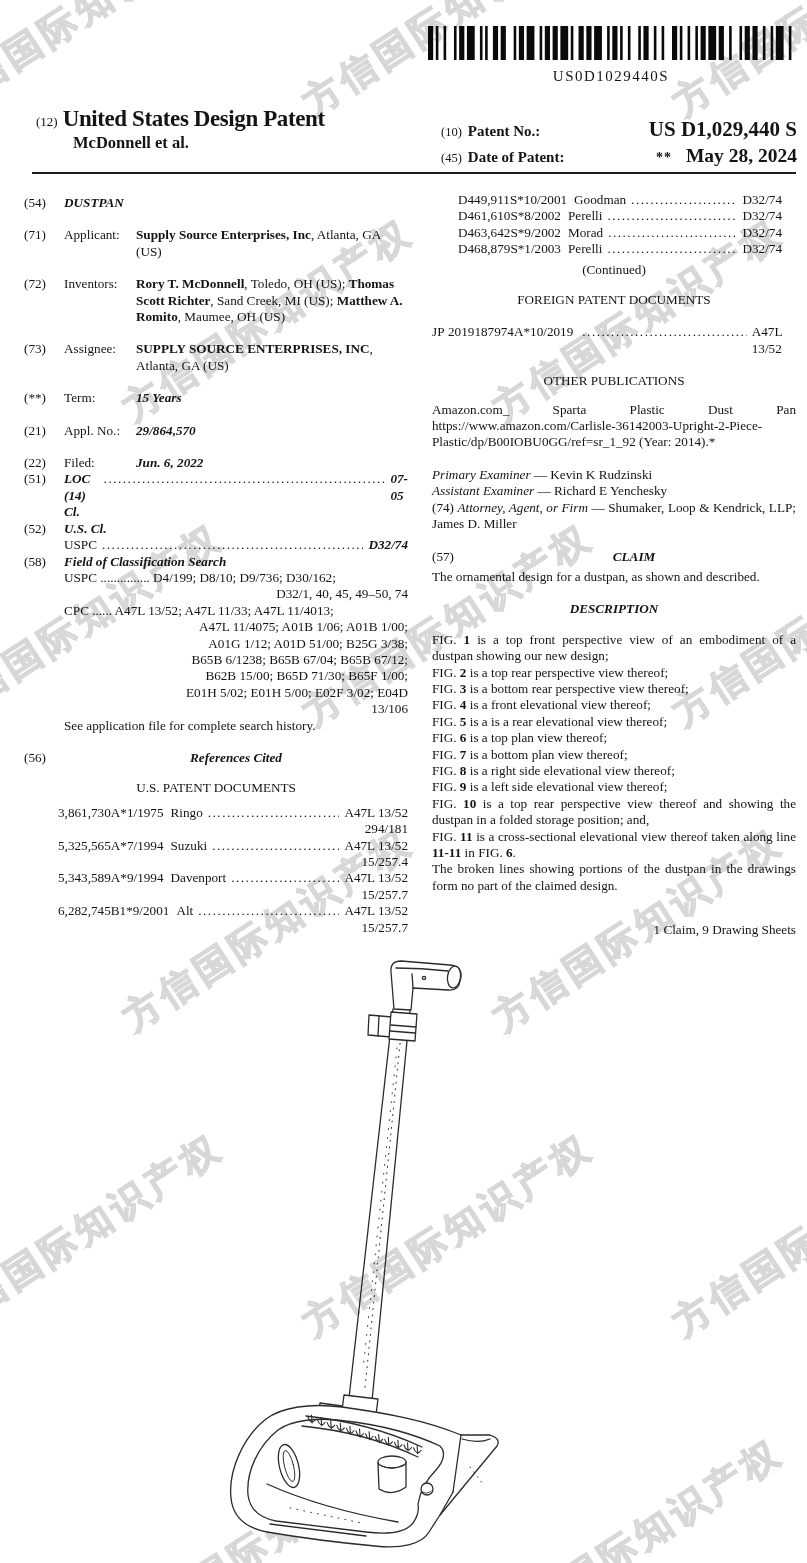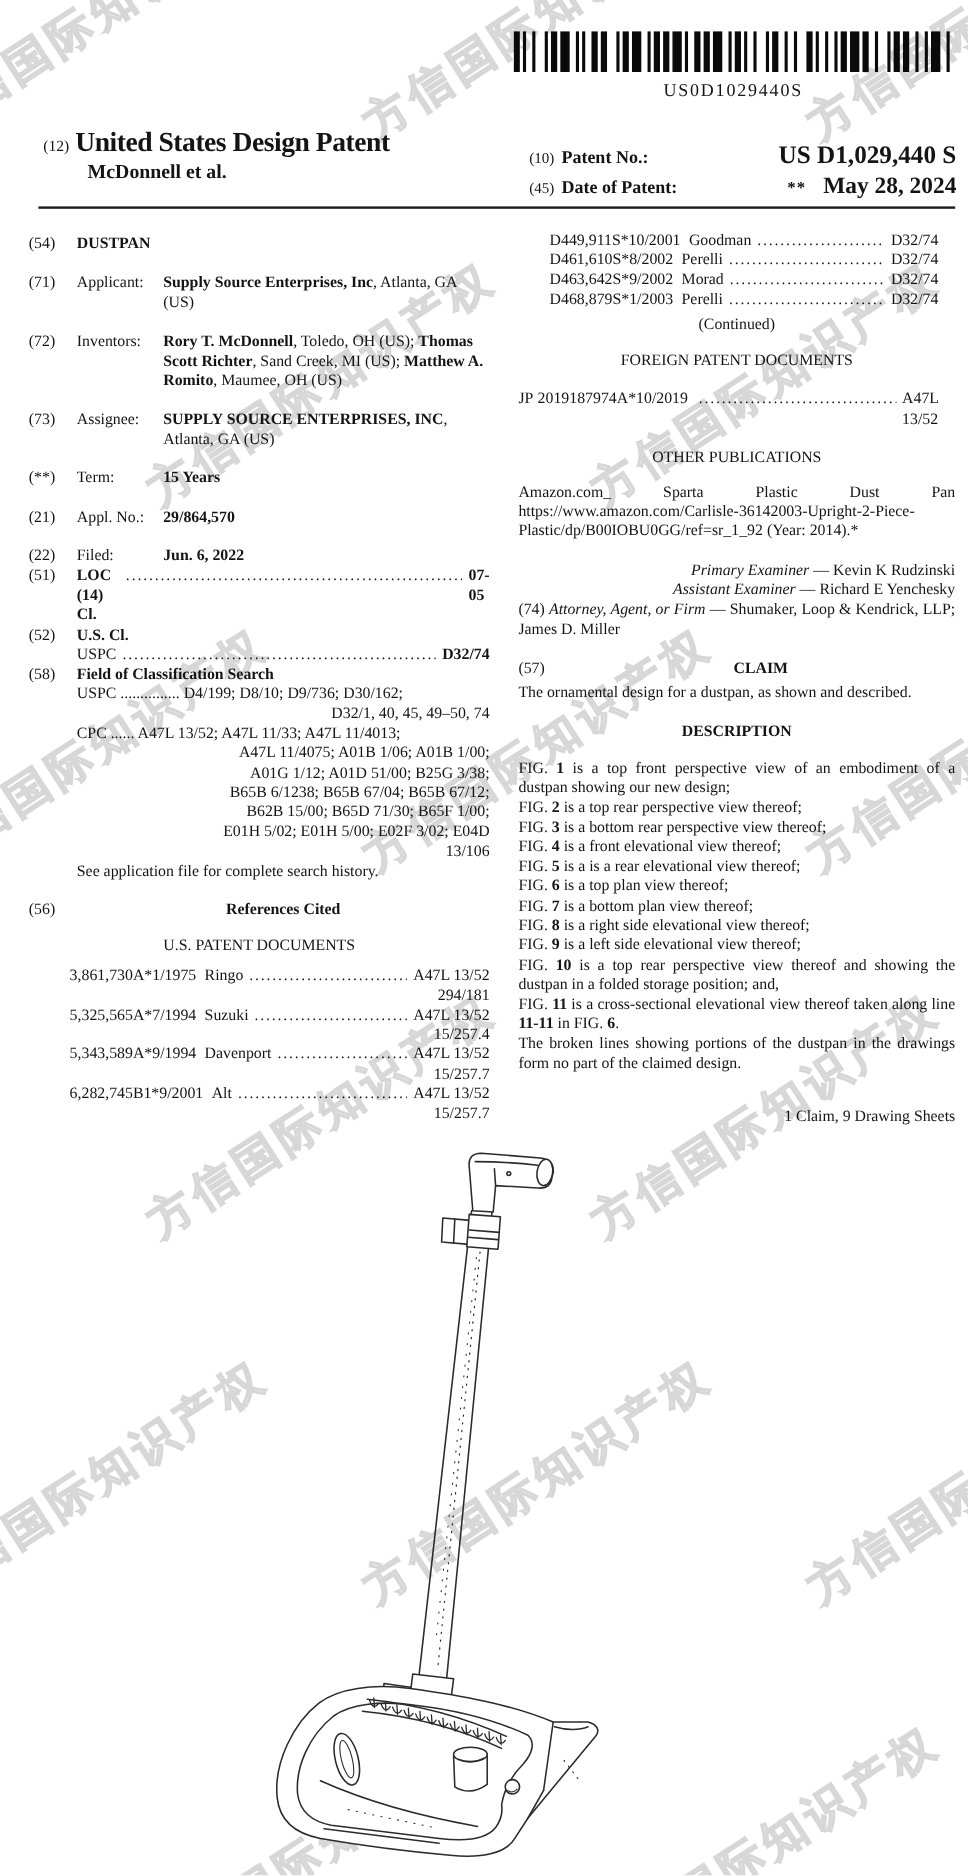--- a/index.html
+++ b/index.html
@@ -28,27 +28,27 @@
   .hdr-row .val{margin-left:auto;font-size:21px;font-weight:bold;white-space:nowrap;}
   .hdr-row .val2{margin-left:14px;font-size:19.5px;font-weight:bold;white-space:nowrap;}
   .rule{position:absolute;left:32px;top:172px;width:764px;height:2px;background:#1c1c1c;}
   
   .col-left{position:absolute;left:24px;top:195px;width:384px;font-size:13.2px;line-height:16.4px;}
   .col-right{position:absolute;left:432px;top:192px;width:364px;font-size:13.2px;line-height:16.4px;}
   .row{display:grid;grid-template-columns:40px 72px 1fr;margin-bottom:16px;}
   .row.tight{margin-bottom:0;}
   .row .value{min-width:0;}
   .span2{grid-column:2/4;min-width:0;}
-  .b{font-weight:bold;}
+  .b{font-weight:bold;font-style:italic;}
   .dotline{display:flex;align-items:baseline;}
   .leader{flex:1 1 auto;overflow:hidden;white-space:nowrap;letter-spacing:1.5px;margin:0 5px;}
   .ralign{text-align:right;}
   .center{text-align:center;}
   .just{text-align:justify;}
-  p{margin:0;text-align:right;}
+  p{margin:0;}
   
   .refrow{display:flex;align-items:baseline;margin-left:34px;}
   .refrow .rnum{width:64px;white-space:nowrap;}
   .refrow .rkind{width:17px;}
   .refrow .rstar{width:13px;}
   .refrow .rdate{width:48px;text-align:right;margin-right:7px;}
   .refrow .rcls{white-space:nowrap;}
   .rcls2{text-align:right;margin-left:34px;}
   .col-right .refrow{margin-left:26px;padding-right:14px;}
   .frow{display:flex;align-items:baseline;padding-right:14px;}

